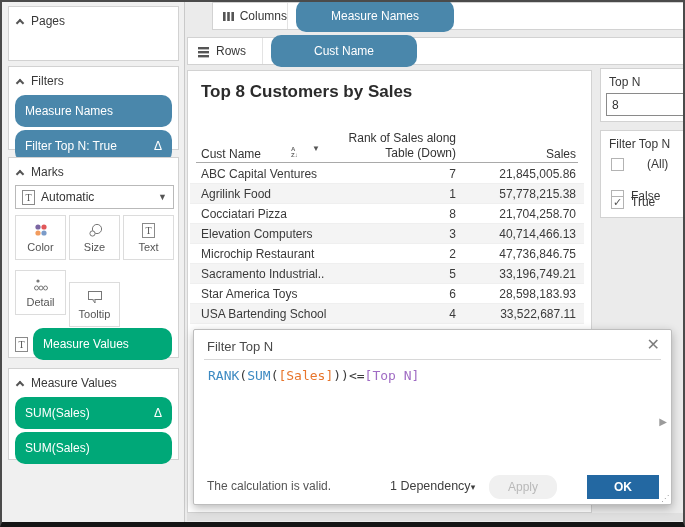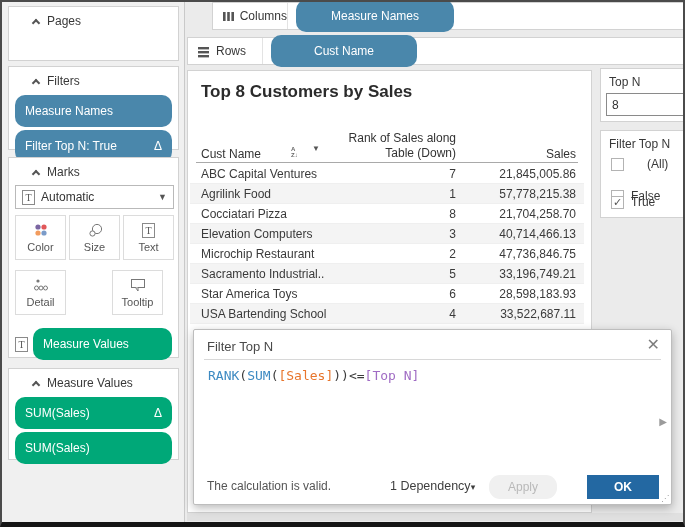--- a/index.html
+++ b/index.html
@@ -7,21 +7,21 @@
   .frame {
     position:relative; width:685px; height:527px;
     border:2px solid #4b4b4b; border-bottom:5px solid #151515;
     background:#ebebeb; overflow:hidden;
     font-family:"Liberation Sans","DejaVu Sans",sans-serif; color:#333;
   }
   
   .left-panel { position:absolute; left:0; top:0; width:183px; height:100%;
     background:#f0f0f0; border-right:1px solid #c9c9c9; }
   .card { position:absolute; left:6px; width:171px; background:#fff; border:1px solid #d2d2d2; }
-  .card-head { display:flex; align-items:center; gap:8px; padding:7px 8px 4px 24px;
+  .card-head { display:flex; align-items:center; gap:8px; padding:7px 8px 4px 8px;
     font-size:12px; color:#383838; }
   .chev { width:6px; height:6px; border-left:2px solid #555; border-top:2px solid #555;
     transform:rotate(45deg); margin-top:3px; flex:0 0 auto; }
   .pill { height:20px; border-radius:10px; color:#fff; font-size:12px;
     display:flex; align-items:center; padding:16px 10px; margin:3px 6px; cursor:default; }
   .pill .badge { margin-left:auto; font-size:12px; }
   .pill-blue  { background:#4a87ab; }
   .pill-green { background:#00a878; }
   
   .mark-dropdown { position:absolute; left:6px; top:27px; width:159px; height:24px;
@@ -161,21 +161,21 @@
       </div>
       <div class="mark-btn" style="left:6px;top:112px;">
         <svg width="16" height="16">
           <circle cx="5" cy="4" r="1.6" fill="#777"></circle>
           <circle cx="3.5" cy="11" r="2" fill="none" stroke="#777"></circle>
           <circle cx="8" cy="11" r="2" fill="none" stroke="#777"></circle>
           <circle cx="12.5" cy="11" r="2" fill="none" stroke="#777"></circle>
         </svg>
         <span>Detail</span>
       </div>
-      <div class="mark-btn" style="left:60px;top:112px;margin-left:43px;">
+      <div class="mark-btn" style="left:60px;top:124px;">
         <svg width="18" height="16">
           <rect x="2.5" y="2.5" width="13" height="8" fill="none" stroke="#777"></rect>
           <path d="M6.5 10.5 L9 14 L9 10.5" fill="#fff" stroke="#777"></path>
         </svg>
         <span>Tooltip</span>
       </div>
       <div class="enc-row">
         <span class="tbox">T</span>
         <div class="pill pill-green">
           <span>Measure Values</span>

